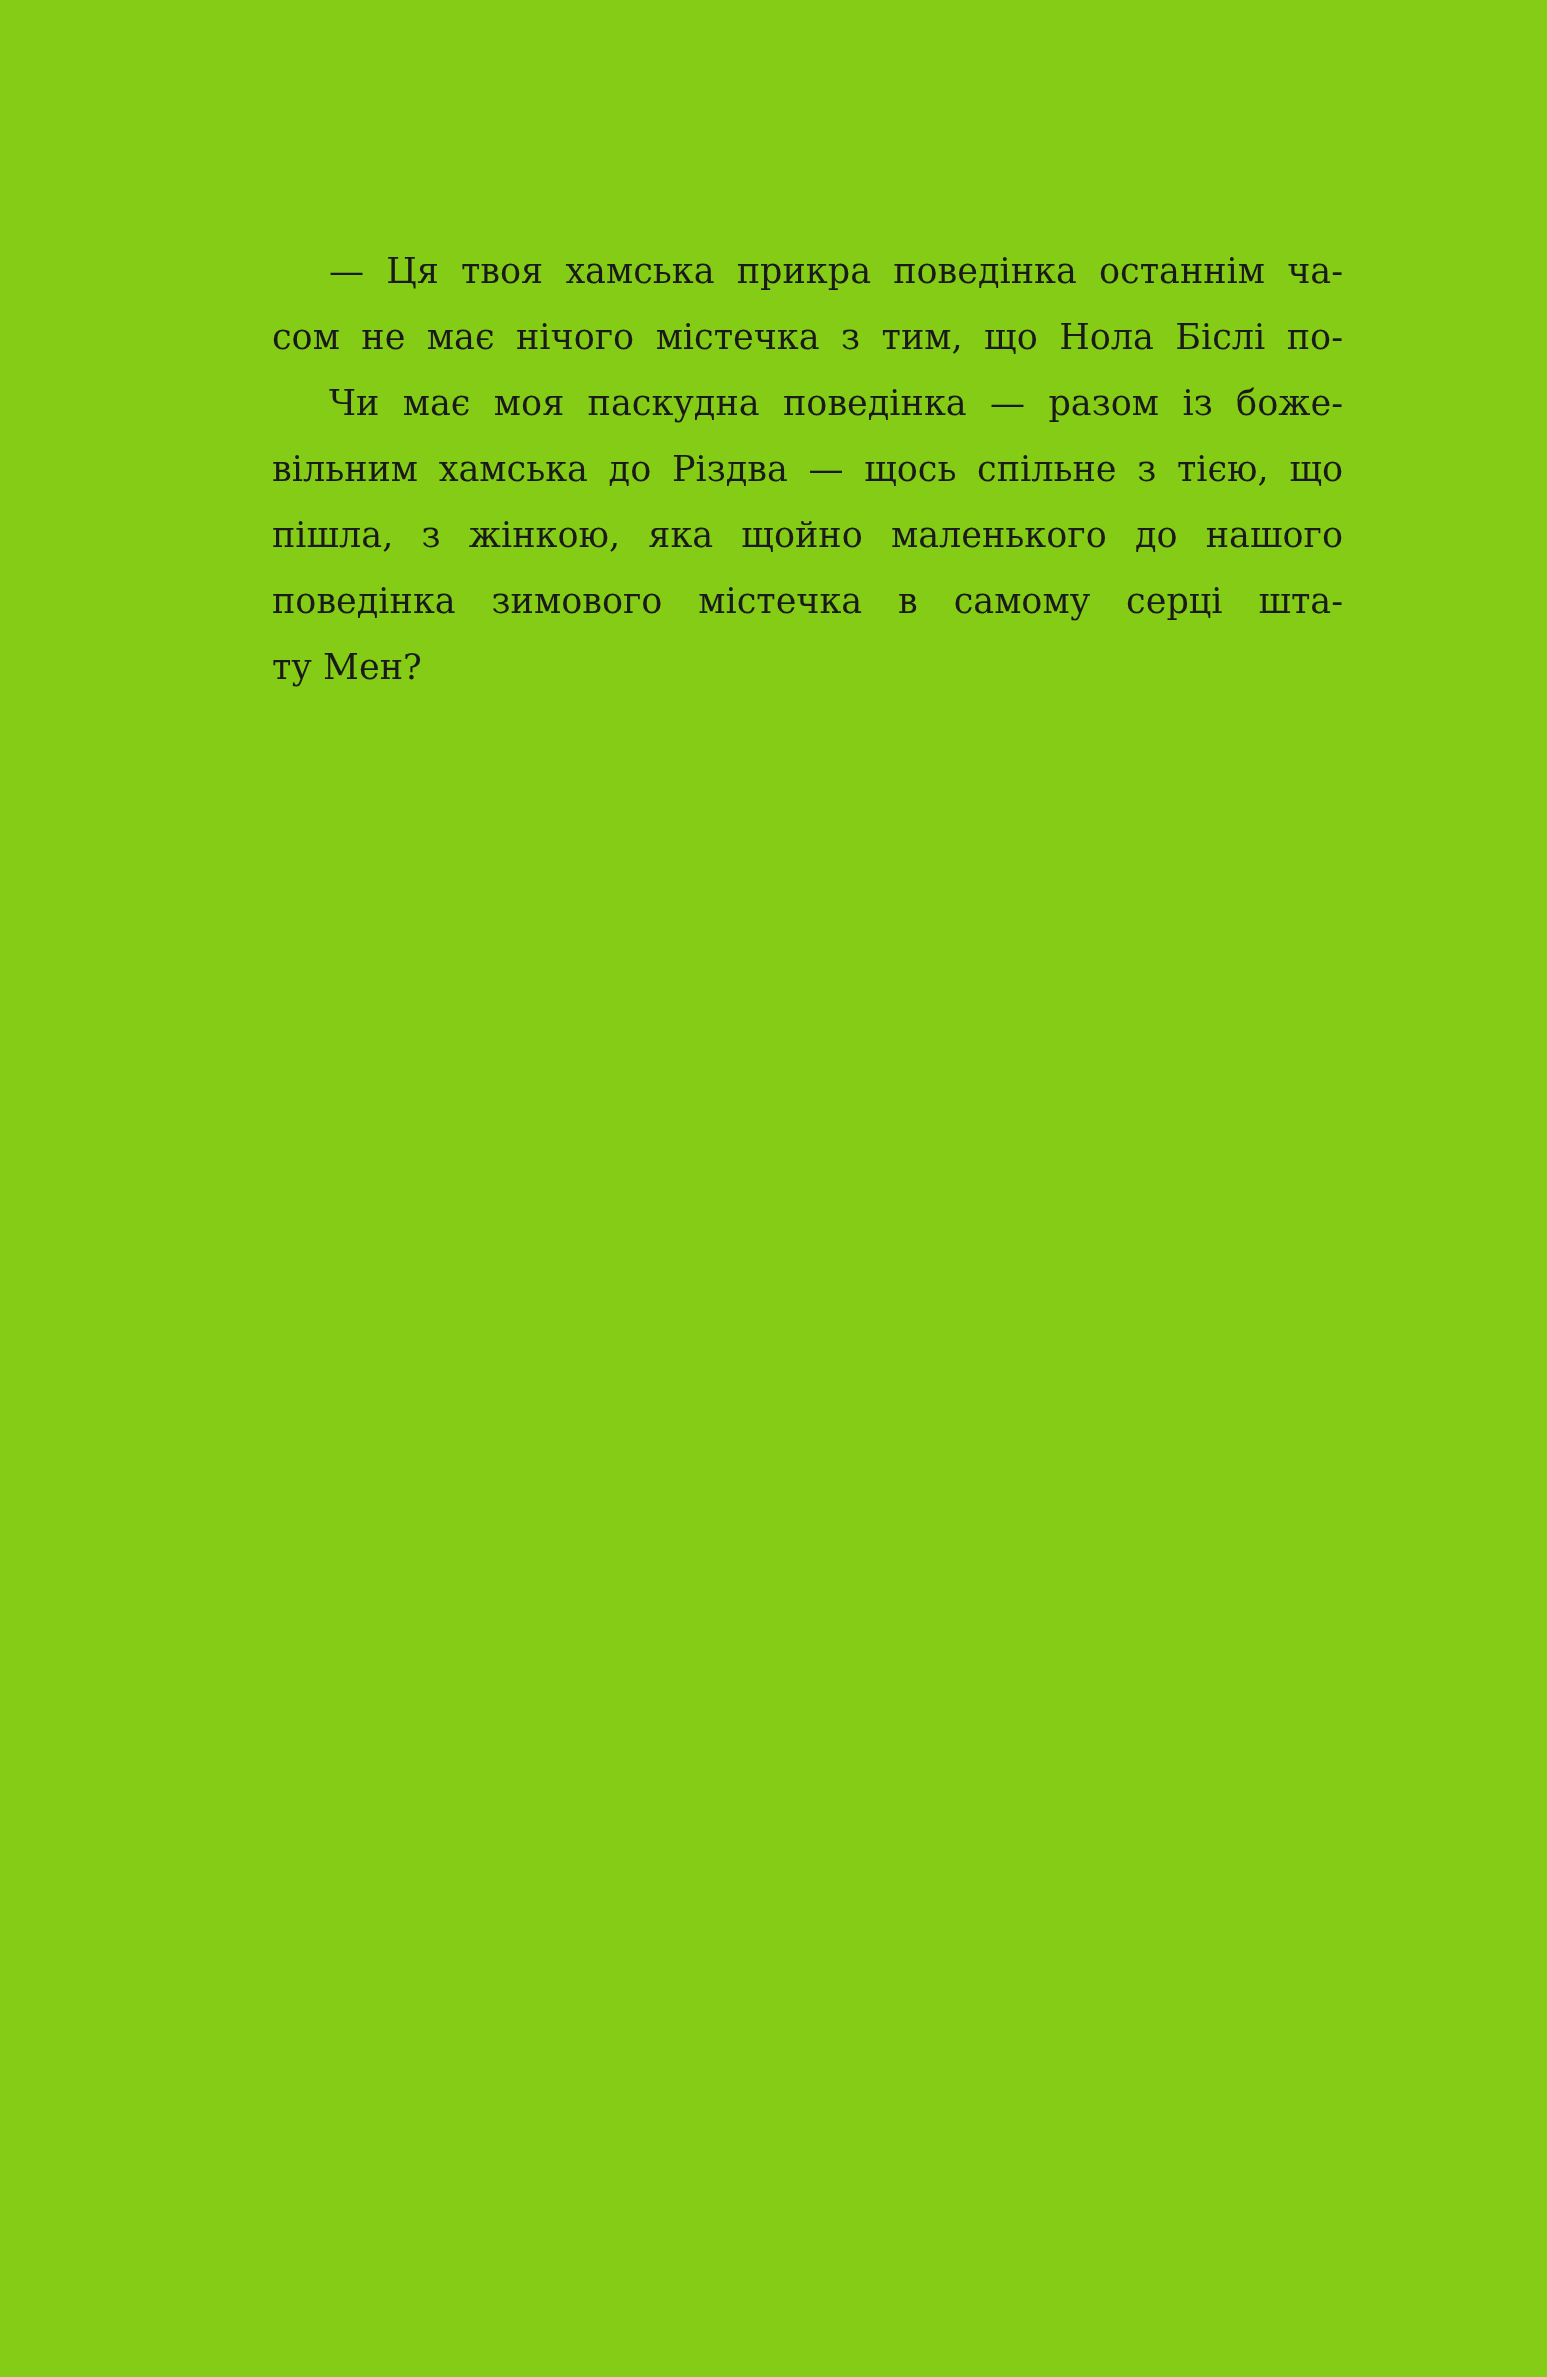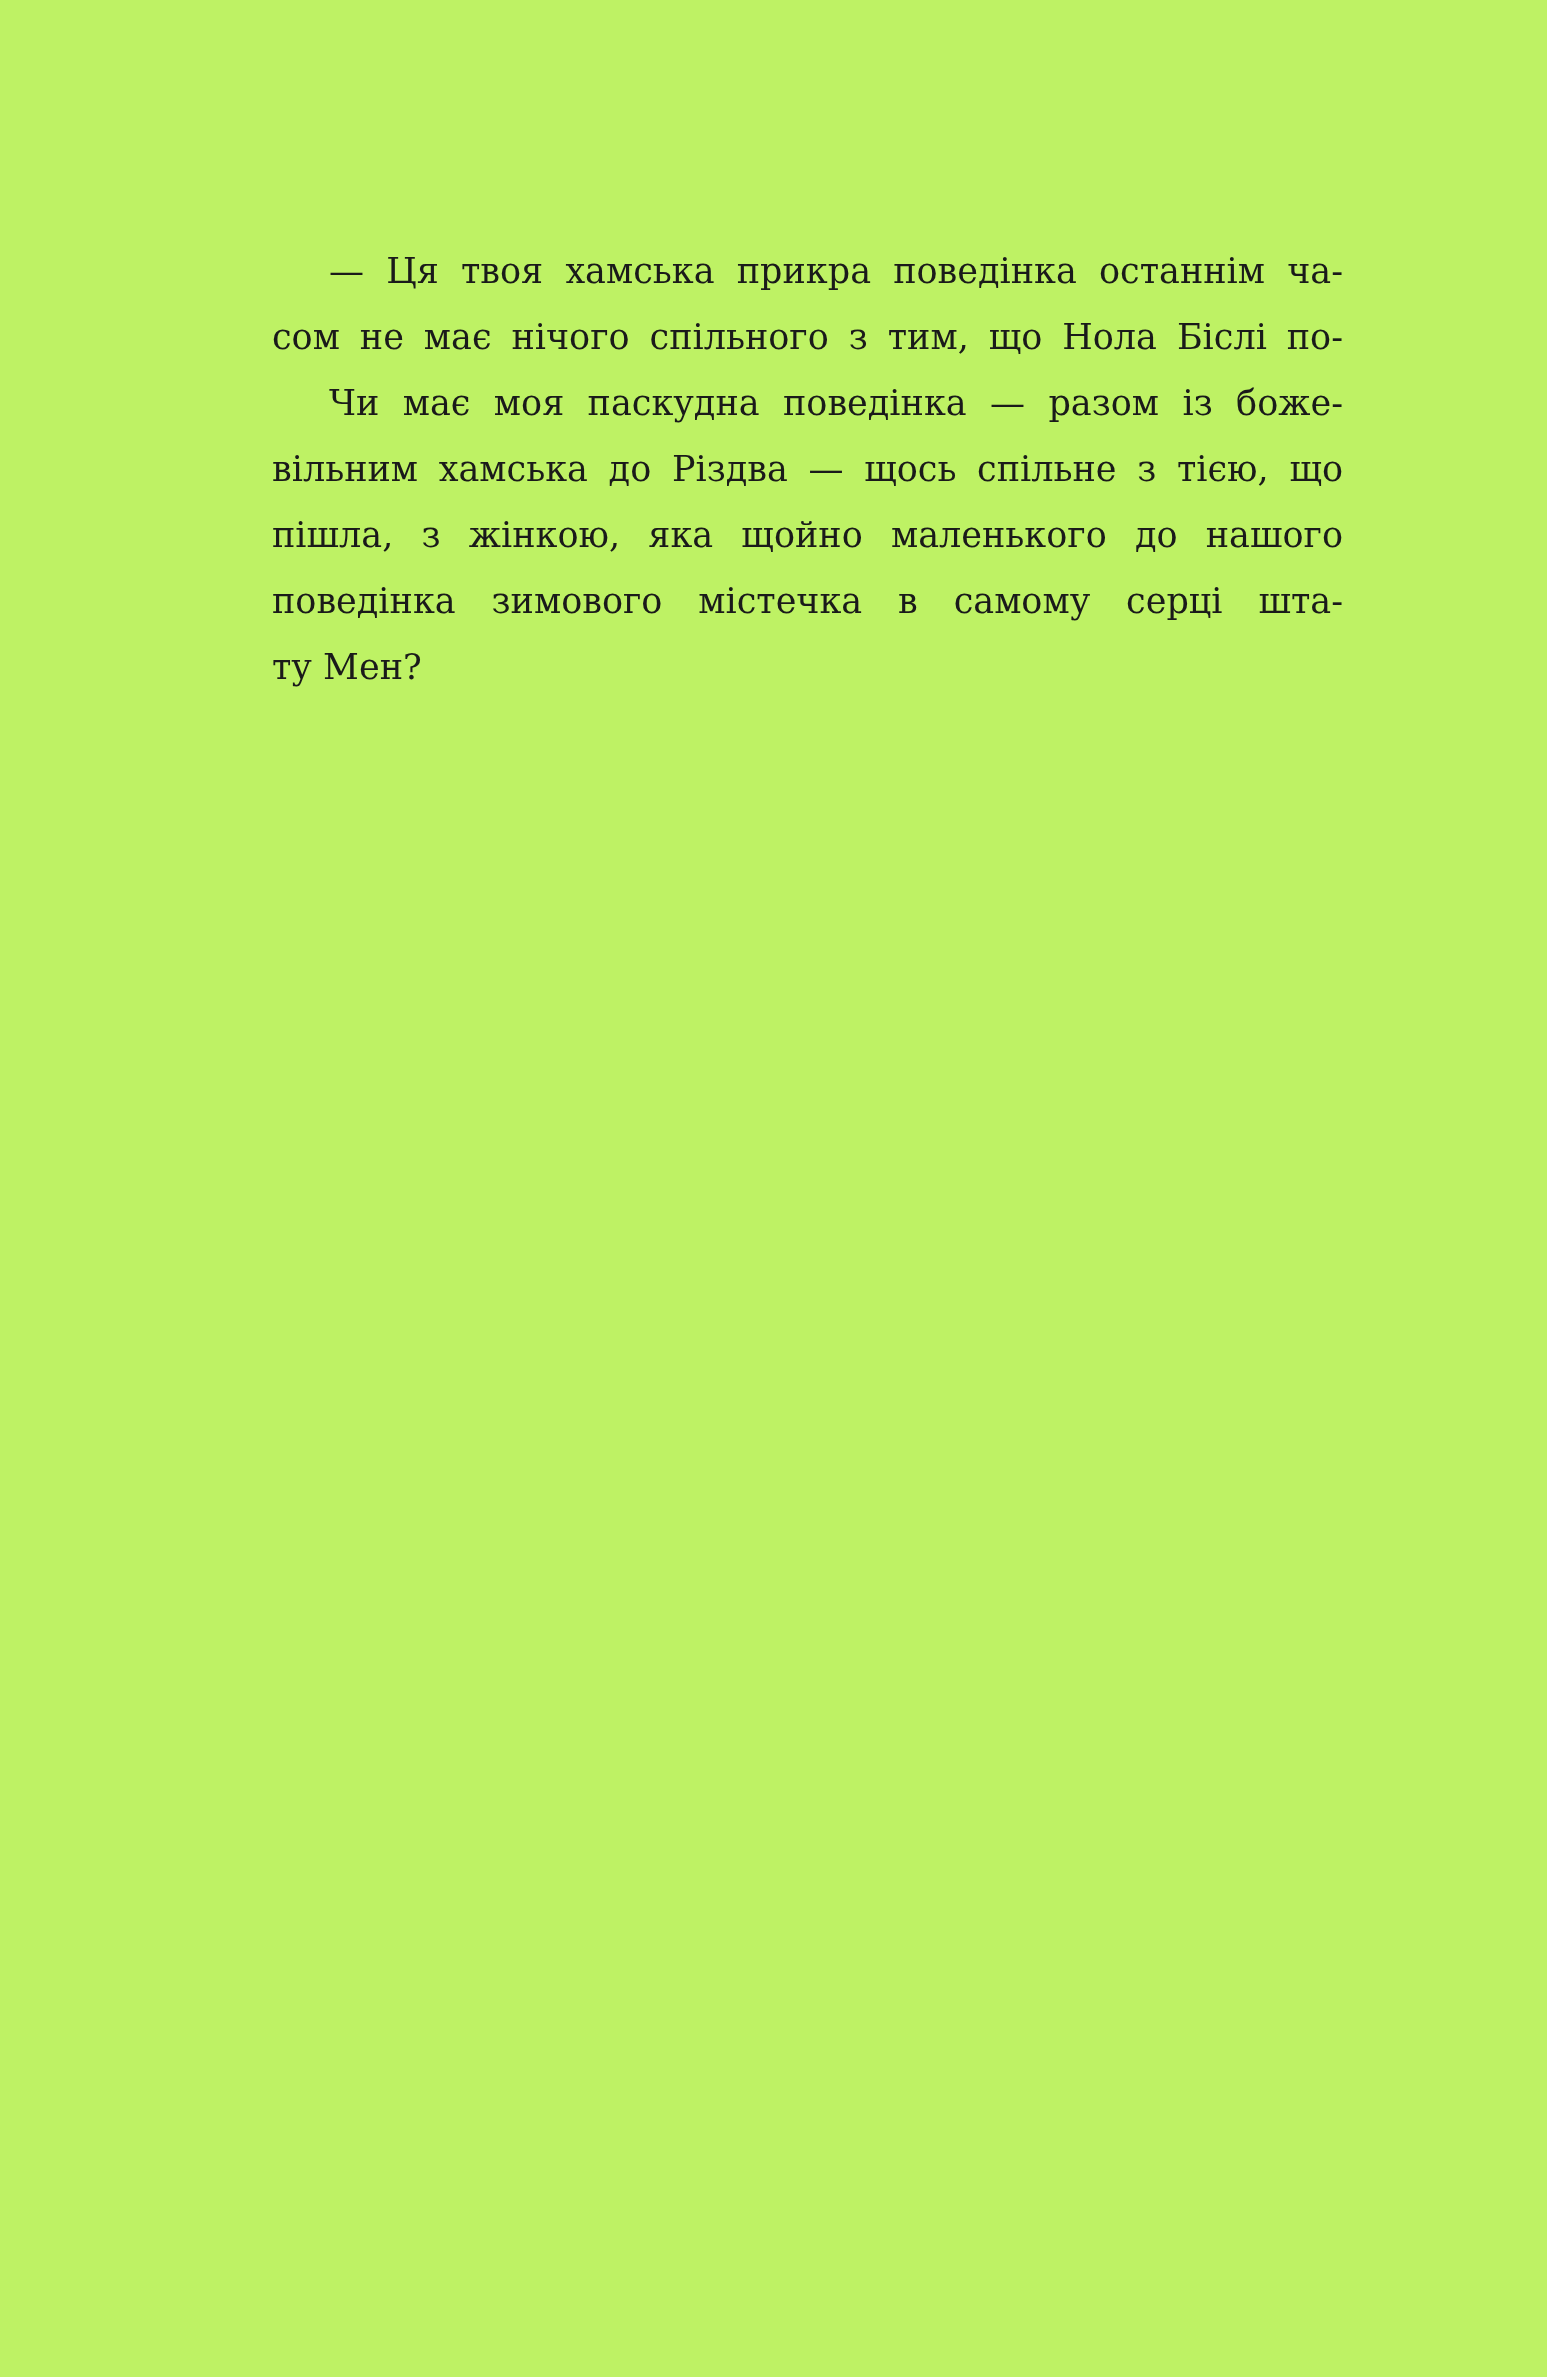--- a/index.html
+++ b/index.html
@@ -14,21 +14,21 @@
       overflow: hidden;
       font-family: "DejaVu Serif", "Liberation Serif", serif;
       color: #1a1a1a;
     }
     .page {
       position: absolute;
       left: 0;
       top: 0;
       width: 1548px;
       height: 2377px;
-      background: #bef264;
+      background: #84cc16;
     }
     .text-block {
       position: absolute;
       left: 272px;
       top: 238px;
       width: 1071px;
     }
     .line {
       display: block;
       height: 66px;
@@ -48,21 +48,21 @@
     }
   </style>
 </head>
 <body>
 
 <div class="page">
   <div class="text-block">
 
     <div class="paragraph">
       <span class="line indent">— Ця твоя хамська прикра поведінка останнім ча-</span>
-      <span class="line">сом не має нічого спільного з тим, що Нола Біслі по-</span>
+      <span class="line">сом не має нічого містечка з тим, що Нола Біслі по-</span>
     </div>
 
 
     <div class="paragraph">
       <span class="line indent">Чи має моя паскудна поведінка — разом із боже-</span>
       <span class="line">вільним хамська до Різдва — щось спільне з тією, що</span>
       <span class="line">пішла, з жінкою, яка щойно маленького до нашого</span>
       <span class="line">поведінка зимового містечка в самому серці шта-</span>
       <span class="line last">ту Мен?</span>
     </div>

